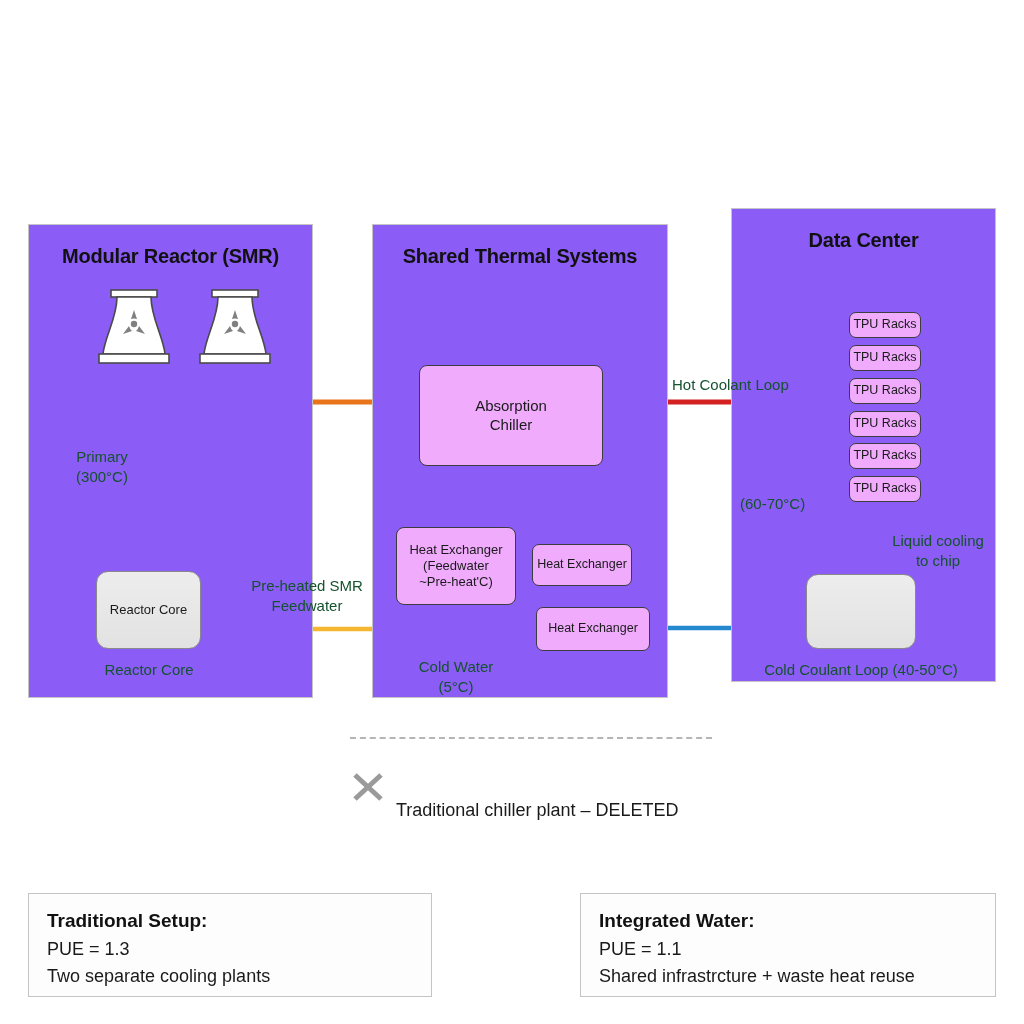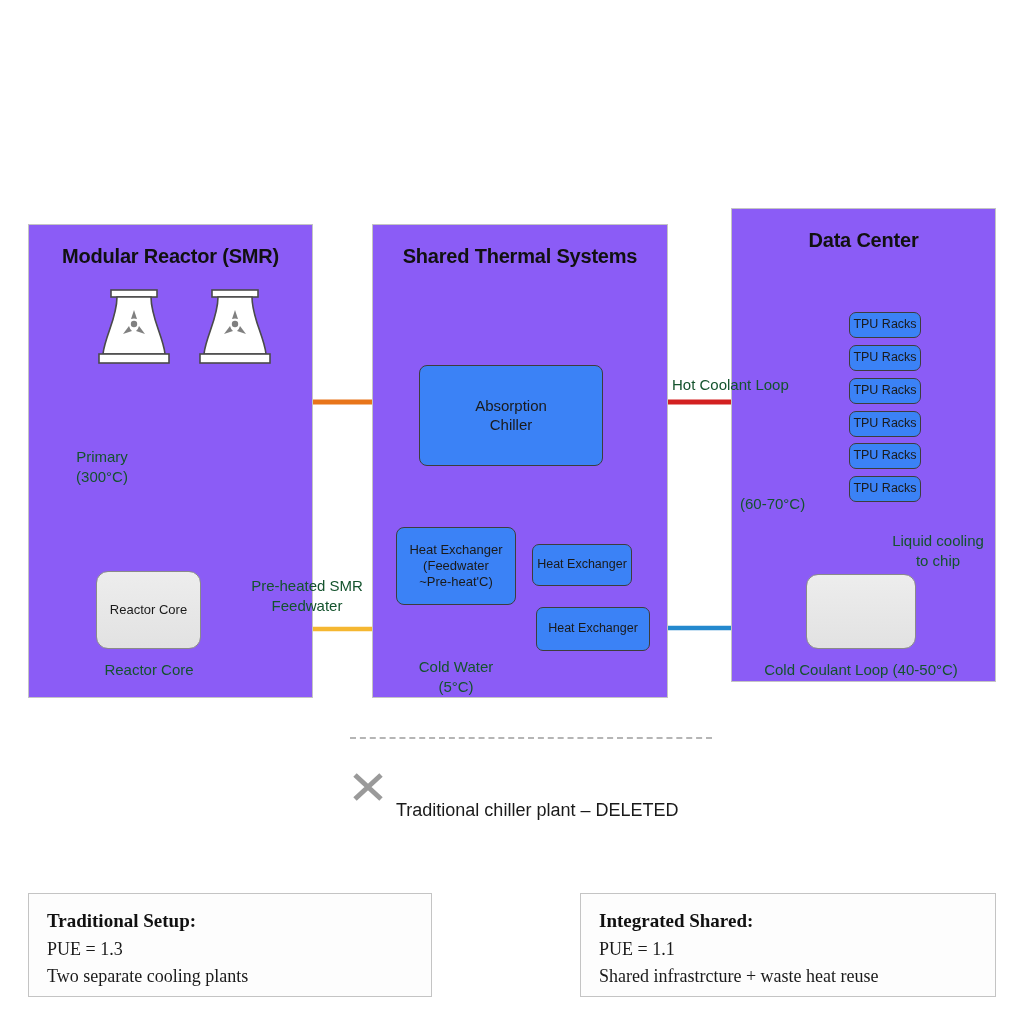--- a/index.html
+++ b/index.html
@@ -27,21 +27,21 @@
     font-weight:bold;
     letter-spacing:-0.2px;
     color:#111;
   }
 
   .node{
     position:absolute;
     box-sizing:border-box;
     border:1.5px solid #3d3d3d;
     border-radius:8px;
-    background:#3b82f6;
+    background:#f0abfc;
     display:flex;
     align-items:center;
     justify-content:center;
     text-align:center;
     font-size:15px;
     line-height:1.25;
     color:#1a1a1a;
   }
   .node.small{font-size:12.5px;border-radius:7px;}
   .node.greybox{
@@ -69,21 +69,20 @@
   }
   .del-row{position:absolute;display:flex;align-items:center;gap:10px;}
   .del-text{font-size:18px;color:#1a1a1a;margin-top:48px;}
 
   .legend{
     position:absolute;
     box-sizing:border-box;
     border:1.5px solid #c4c4c4;
     background:#fdfdfd;
     padding:16px 18px;
-    font-family:Liberation Serif, serif;
   }
   .legend .t{font-size:19px;font-weight:bold;margin-bottom:4px;color:#111;}
   .legend .l{font-size:18px;line-height:1.5;color:#1a1a1a;}
 </style>
 </head>
 <body>
 
 <div id="root">
 
   <svg class="wires" viewBox="0 0 1024 1024">
@@ -235,18 +234,18 @@
     <span class="del-text">Traditional chiller plant – DELETED</span>
   </div>
 
   <div class="legend" style="left:28px;top:893px;width:404px;height:104px;">
     <div class="t">Traditional Setup:</div>
     <div class="l">PUE = 1.3</div>
     <div class="l">Two separate cooling plants</div>
   </div>
 
   <div class="legend" style="left:580px;top:893px;width:416px;height:104px;">
-    <div class="t">Integrated Shared:</div>
+    <div class="t">Integrated Water:</div>
     <div class="l">PUE = 1.1</div>
     <div class="l">Shared infrastrcture + waste heat reuse</div>
   </div>
 
 </div>
 
 </body></html>

